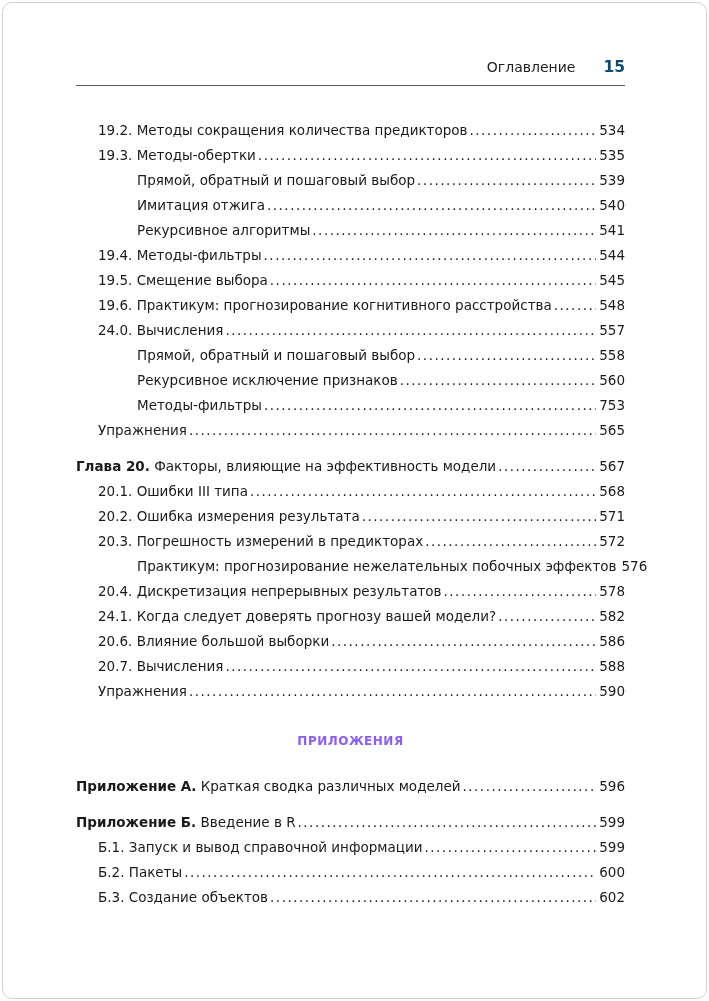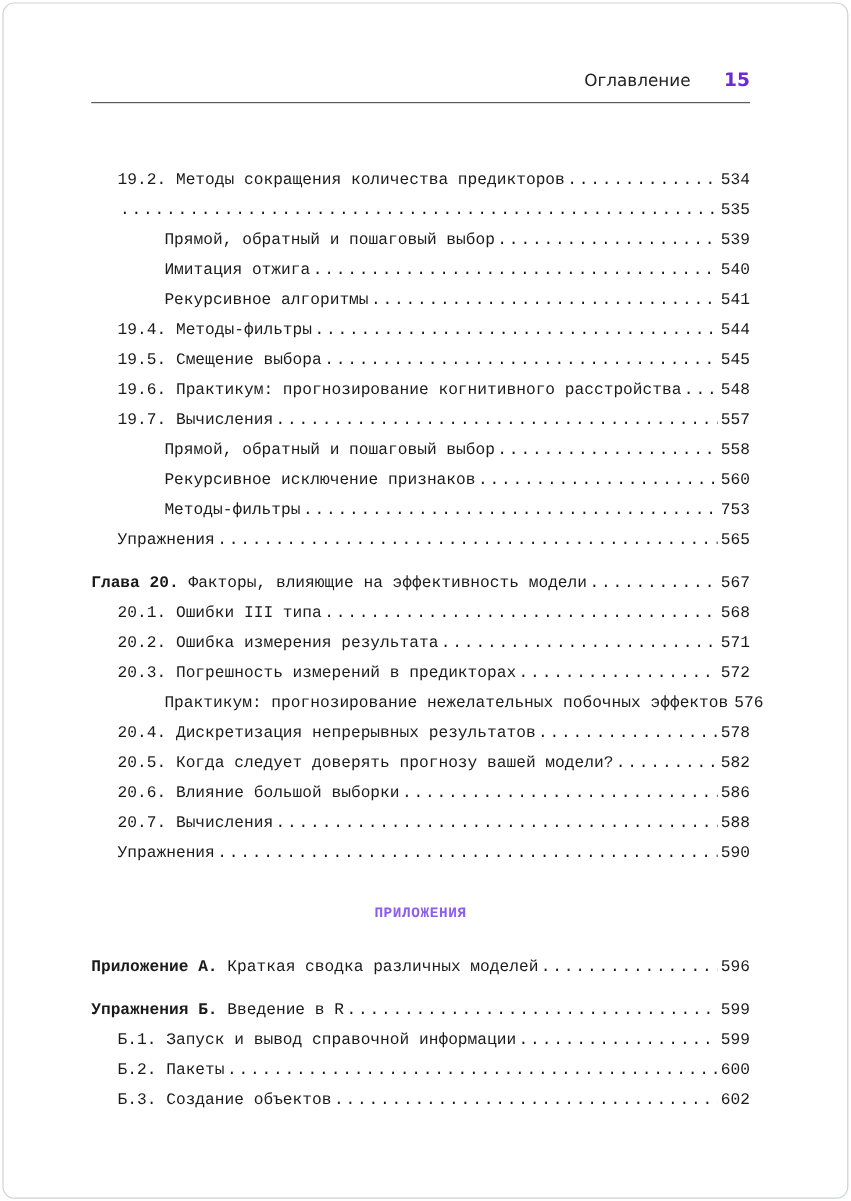--- a/index.html
+++ b/index.html
@@ -34,31 +34,30 @@
     display: flex;
     justify-content: flex-end;
     align-items: baseline;
     gap: 28px;
     font-size: 14px;
     color: #222;
   }
   .running-head .page-num {
     font-weight: bold;
     font-size: 15.5px;
-    color: #6d28d9;
+    color: #0c4a6e;
   }
   .head-rule {
     border: 0;
     border-top: 1px solid #5a5a5a;
     margin: 9px 0 0 0;
   }
   .toc {
-    margin-top: 52px;
+    margin-top: 32px;
     font-size: 13.5px;
-    font-family: Liberation Mono, monospace;
   }
   .toc-row {
     display: flex;
     align-items: baseline;
     line-height: 25px;
     white-space: nowrap;
   }
   .toc-row.indent-1 { padding-left: 22px; }
   .toc-row.indent-2 { padding-left: 61px; }
   .toc-row.chapter { margin-top: 11px; }
@@ -102,20 +101,21 @@
     </div>
     <hr class="head-rule">
 
     <div class="toc">
         <div class="toc-row indent-1">
           <span class="label">19.2. Методы сокращения количества предикторов</span>
           <span class="dots"></span>
           <span class="page-ref">534</span>
         </div>
         <div class="toc-row indent-1">
+          <span class="label">19.3. Методы-обертки</span>
           <span class="dots"></span>
           <span class="page-ref">535</span>
         </div>
         <div class="toc-row indent-2">
           <span class="label">Прямой, обратный и пошаговый выбор</span>
           <span class="dots"></span>
           <span class="page-ref">539</span>
         </div>
         <div class="toc-row indent-2">
           <span class="label">Имитация отжига</span>
@@ -136,21 +136,21 @@
           <span class="label">19.5. Смещение выбора</span>
           <span class="dots"></span>
           <span class="page-ref">545</span>
         </div>
         <div class="toc-row indent-1">
           <span class="label">19.6. Практикум: прогнозирование когнитивного расстройства</span>
           <span class="dots"></span>
           <span class="page-ref">548</span>
         </div>
         <div class="toc-row indent-1">
-          <span class="label">19.7. Вычисления</span>
+          <span class="label">24.0. Вычисления</span>
           <span class="dots"></span>
           <span class="page-ref">557</span>
         </div>
         <div class="toc-row indent-2">
           <span class="label">Прямой, обратный и пошаговый выбор</span>
           <span class="dots"></span>
           <span class="page-ref">558</span>
         </div>
         <div class="toc-row indent-2">
           <span class="label">Рекурсивное исключение признаков</span>
@@ -192,21 +192,21 @@
           <span class="label">Практикум: прогнозирование нежелательных побочных эффектов</span>
           <span class="dots"></span>
           <span class="page-ref">576</span>
         </div>
         <div class="toc-row indent-1">
           <span class="label">20.4. Дискретизация непрерывных результатов</span>
           <span class="dots"></span>
           <span class="page-ref">578</span>
         </div>
         <div class="toc-row indent-1">
-          <span class="label">20.5. Когда следует доверять прогнозу вашей модели?</span>
+          <span class="label">24.1. Когда следует доверять прогнозу вашей модели?</span>
           <span class="dots"></span>
           <span class="page-ref">582</span>
         </div>
         <div class="toc-row indent-1">
           <span class="label">20.6. Влияние большой выборки</span>
           <span class="dots"></span>
           <span class="page-ref">586</span>
         </div>
         <div class="toc-row indent-1">
           <span class="label">20.7. Вычисления</span>
@@ -219,21 +219,21 @@
           <span class="page-ref">590</span>
         </div>
         <div class="appendix-heading">ПРИЛОЖЕНИЯ</div>
         <div class="toc-row indent-0 chapter">
           <span class="bold">Приложение А.</span>
           <span class="label"> Краткая сводка различных моделей</span>
           <span class="dots"></span>
           <span class="page-ref">596</span>
         </div>
         <div class="toc-row indent-0 chapter">
-          <span class="bold">Упражнения Б.</span>
+          <span class="bold">Приложение Б.</span>
           <span class="label"> Введение в R</span>
           <span class="dots"></span>
           <span class="page-ref">599</span>
         </div>
         <div class="toc-row indent-1">
           <span class="label">Б.1. Запуск и вывод справочной информации</span>
           <span class="dots"></span>
           <span class="page-ref">599</span>
         </div>
         <div class="toc-row indent-1">

